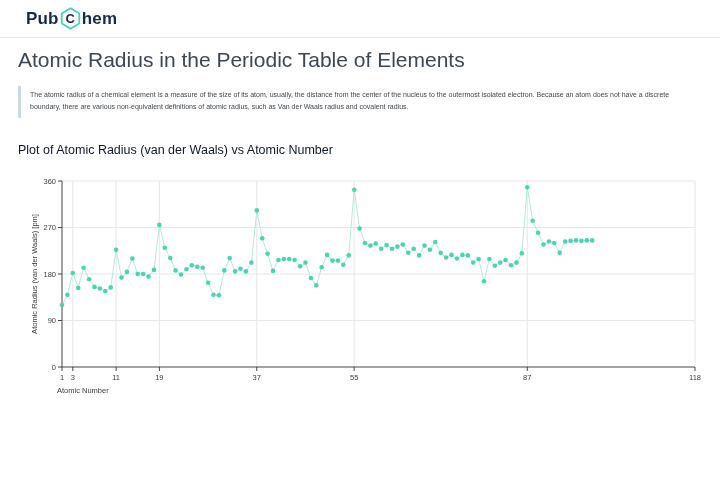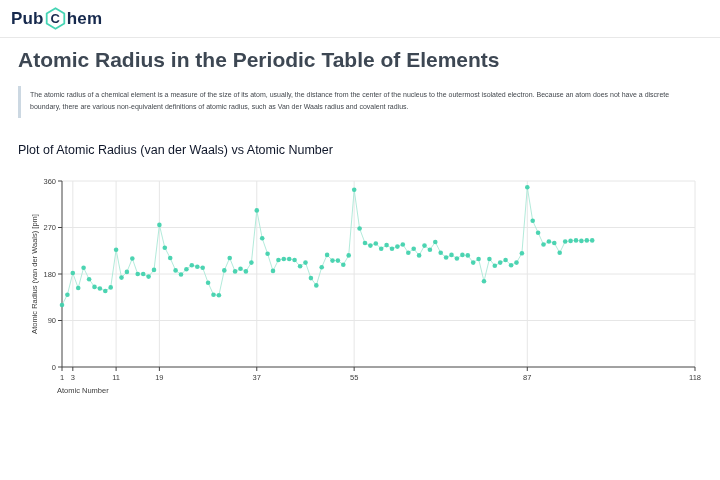--- a/index.html
+++ b/index.html
@@ -5,34 +5,34 @@
   * { margin:0; padding:0; box-sizing:border-box; }
   html,body { background:#fff; }
   #app {
     position:relative; width:720px; height:480px; overflow:hidden;
     background:#ffffff; font-family:"Liberation Sans", sans-serif;
   }
   
   .header {
     position:absolute; top:0; left:0; width:720px; height:38px;
     background:#ffffff; border-bottom:1px solid #e8e8e8;
-    display:flex; align-items:center; padding-left:11px;
+    display:flex; align-items:center; padding-left:26px;
   }
   .logo { display:flex; align-items:center; cursor:pointer; }
   .logo-txt { font-size:17px; font-weight:bold; color:#16294d; letter-spacing:0.2px; }
   .logo-hex { position:relative; width:21px; height:23px; margin:0 1px; }
   .logo-hex svg { position:absolute; top:0; left:0; }
   .logo-hex .c {
     position:absolute; top:50%; left:50%; transform:translate(-50%,-52%);
     font-size:13px; font-weight:bold; color:#16294d;
   }
   
   .page-title {
     position:absolute; top:48px; left:18px;
-    font-size:21px; font-weight:700; color:#3d4753;
+    font-size:21px; font-weight:400; color:#3d4753;
   }
   .description {
     position:absolute; top:86px; left:18px; width:684px;
     border-left:3px solid #ccd8e2; padding:3px 6px 4px 9px;
     font-size:7px; line-height:1.75; color:#42474d;
   }
   .subtitle {
     position:absolute; top:143px; left:18px;
     font-size:12.5px; font-weight:400; color:#0f172a;
   }

